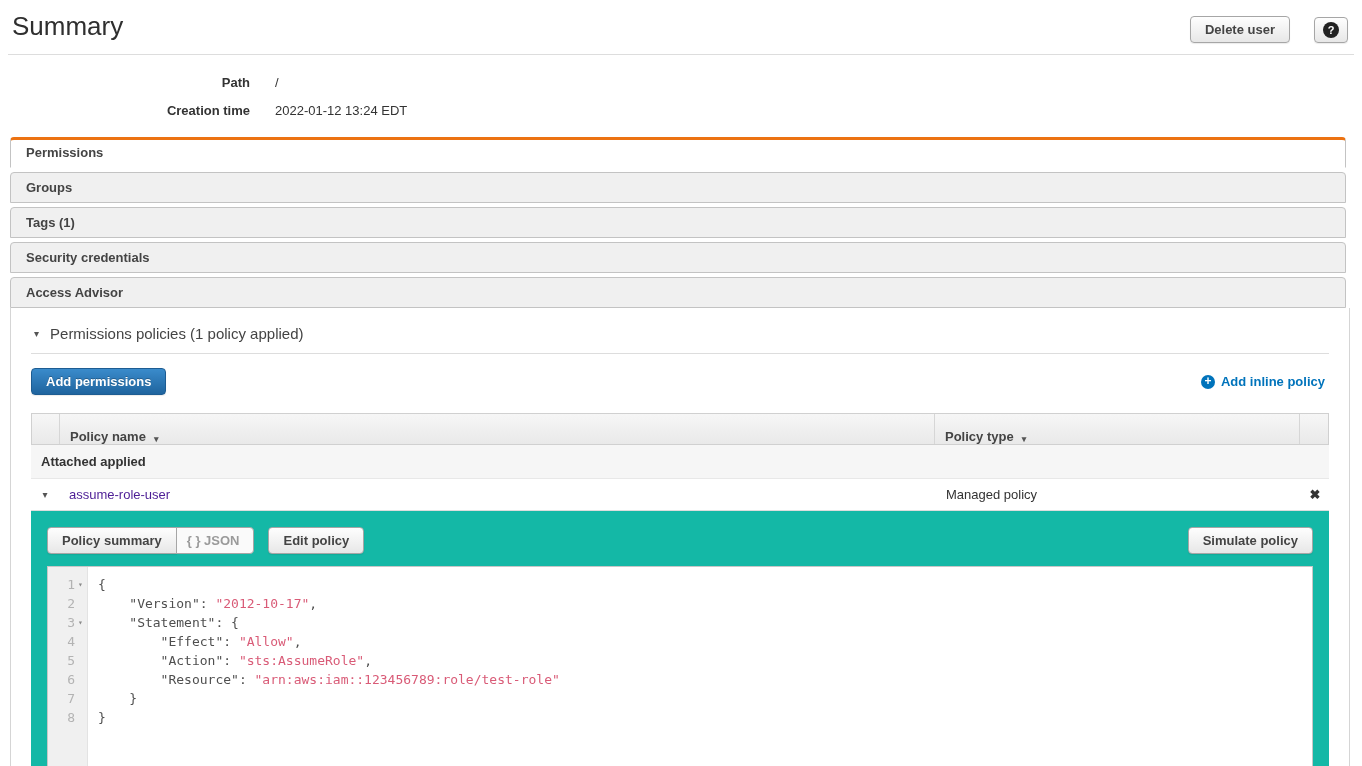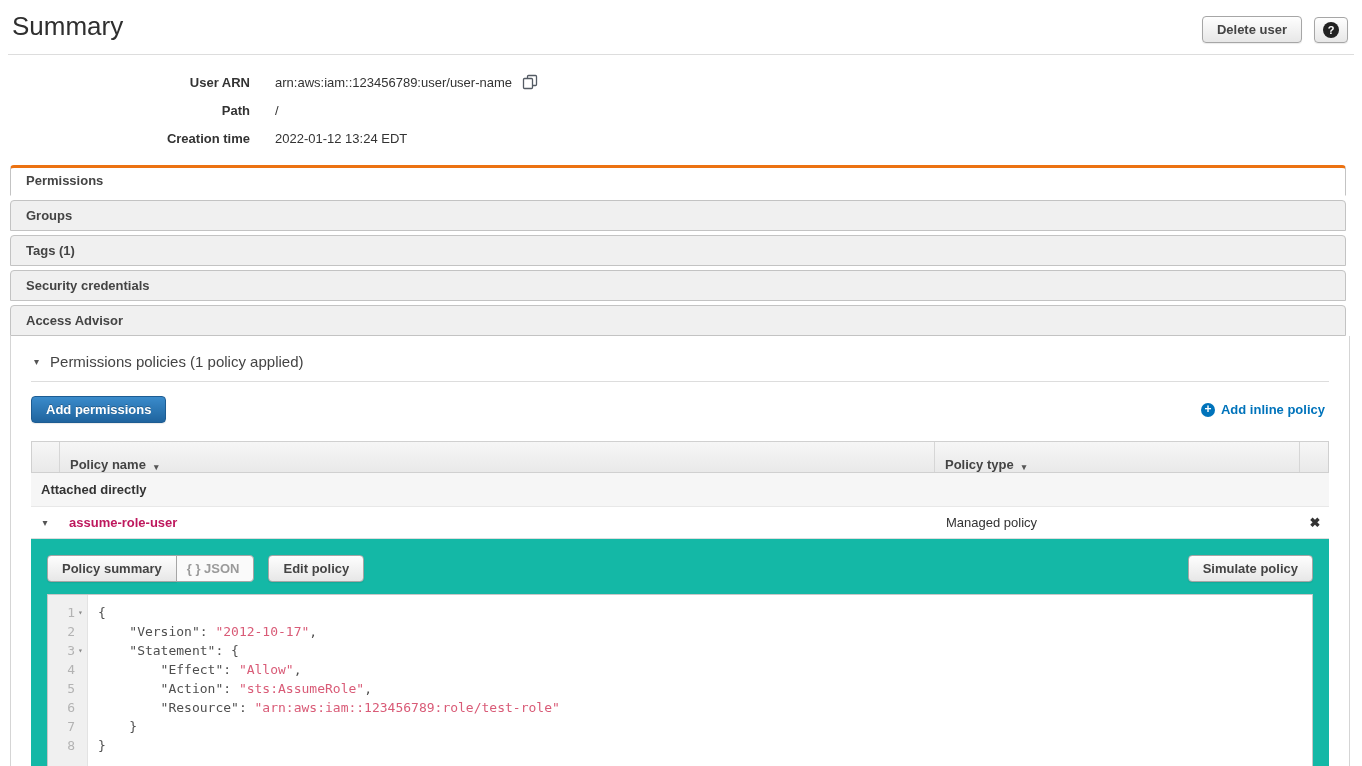--- a/index.html
+++ b/index.html
@@ -5,21 +5,21 @@
   * { box-sizing: border-box; }
   html,body { margin:0; padding:0; }
   body {
     width:1362px; height:766px; overflow:hidden; position:relative;
     background:#fff; color:#333;
     font-family:"Liberation Sans", sans-serif; font-size:13px;
   }
   
   .top { display:flex; justify-content:space-between; align-items:flex-start; padding:12px 14px 0 12px; }
   .page-title { font-size:26px; font-weight:500; color:#2f2f2f; margin:0; line-height:1.15; }
-  .top-actions { display:flex; gap:12px; align-items:center; margin-top:4px; }
+  .top-actions { display:flex; gap:24px; align-items:center; margin-top:4px; }
   .btn {
     display:inline-flex; align-items:center; justify-content:center; gap:6px;
     background:linear-gradient(#fefefe,#e7e7e7); border:1px solid #a6a6a6; border-radius:4px;
     font-weight:bold; font-size:13px; color:#444; padding:5px 14px;
     box-shadow:0 1px 1px rgba(0,0,0,.08); cursor:pointer; white-space:nowrap;
   }
   .btn-help { padding:4px 8px; }
   .help-glyph { width:16px; height:16px; border-radius:50%; background:#222; color:#fff;
     font-size:11px; font-weight:bold; display:flex; align-items:center; justify-content:center; }
   .header-rule { border:none; border-top:1px solid #ddd; margin:11px 8px 0 8px; }
@@ -57,21 +57,21 @@
   .th { display:flex; align-items:flex-end; gap:8px; font-weight:bold; color:#444; padding:0 10px; cursor:pointer; }
   .th-expand { width:28px; border-right:1px solid #d6d6d6; padding:0; cursor:default; }
   .th-name { flex:1; border-right:1px solid #d6d6d6; }
   .th-type { width:365px; border-right:1px solid #d6d6d6; }
   .th-remove { width:28px; padding:0; cursor:default; }
   .sort-caret { font-size:9px; color:#555; }
   .group-row { background:#f6f6f6; font-weight:bold; color:#333; padding:9px 10px; border-bottom:1px solid #e8e8e8; }
   .policy-row { display:flex; align-items:center; height:31px; }
   .row-expand { width:28px; text-align:center; cursor:pointer; font-size:10px; color:#555; }
   .row-name { flex:1; padding:0 10px; }
-  .policy-link { color:#be185d; cursor:pointer; text-decoration:none;font-weight:bold; }
+  .policy-link { color:#4c1d95; cursor:pointer; text-decoration:none; }
   .row-type { width:365px; padding:0 10px; color:#333; }
   .row-remove { width:28px; text-align:center; font-weight:bold; font-size:13px; color:#333; cursor:pointer; }
 
   
   .detail { background:#14b8a6; border-top:1px solid #ddd; padding:16px; }
   .detail-buttons { display:flex; align-items:center; }
   .btn-group { display:flex; }
   .btn-group .btn-first { border-radius:4px 0 0 4px; }
   .btn-json { border-radius:0 4px 4px 0; margin-left:-1px; background:#fafafa;
     box-shadow:none; color:#9a9a9a;padding-left:10px; }
@@ -102,32 +102,20 @@
     <button class="btn">Delete user</button>
     <button class="btn btn-help">
         <span class="help-glyph">?</span>
       </button>
   </div>
 </div>
 <hr class="header-rule">
 
 <div class="info">
   <div class="info-row">
-    <span class="info-label">User ARN</span>
-    <span class="info-value">
-      <span>arn:aws:iam::123456789:user/user-name</span>
-      <span class="copy-icon">
-        <svg width="16" height="16" viewBox="0 0 16 16" fill="none" stroke="#545b64" stroke-width="1.3">
-          <rect x="1.5" y="4.5" width="9" height="10" rx="1"></rect>
-          <path d="M5.5 4.5 V2.5 a1 1 0 0 1 1-1 h7 a1 1 0 0 1 1 1 v8 a1 1 0 0 1-1 1 h-2.5"></path>
-        </svg>
-      </span>
-    </span>
-  </div>
-  <div class="info-row">
     <span class="info-label">Path</span>
     <span class="info-value">/</span>
   </div>
   <div class="info-row">
     <span class="info-label">Creation time</span>
     <span class="info-value">2022-01-12 13:24 EDT</span>
   </div>
 </div>
 
 <div class="tabs">
@@ -160,21 +148,21 @@
         <span>Policy name</span>
         <span class="sort-caret">▾</span>
       </div>
       <div class="th th-type">
         <span>Policy type</span>
         <span class="sort-caret">▾</span>
       </div>
       <div class="th th-remove"></div>
     </div>
 
-    <div class="group-row">Attached directly</div>
+    <div class="group-row">Attached applied</div>
 
     <div class="policy-row">
       <span class="row-expand">▾</span>
       <span class="row-name">
         <a class="policy-link">assume-role-user</a>
       </span>
       <span class="row-type">Managed policy</span>
       <span class="row-remove">✖</span>
     </div>
 

